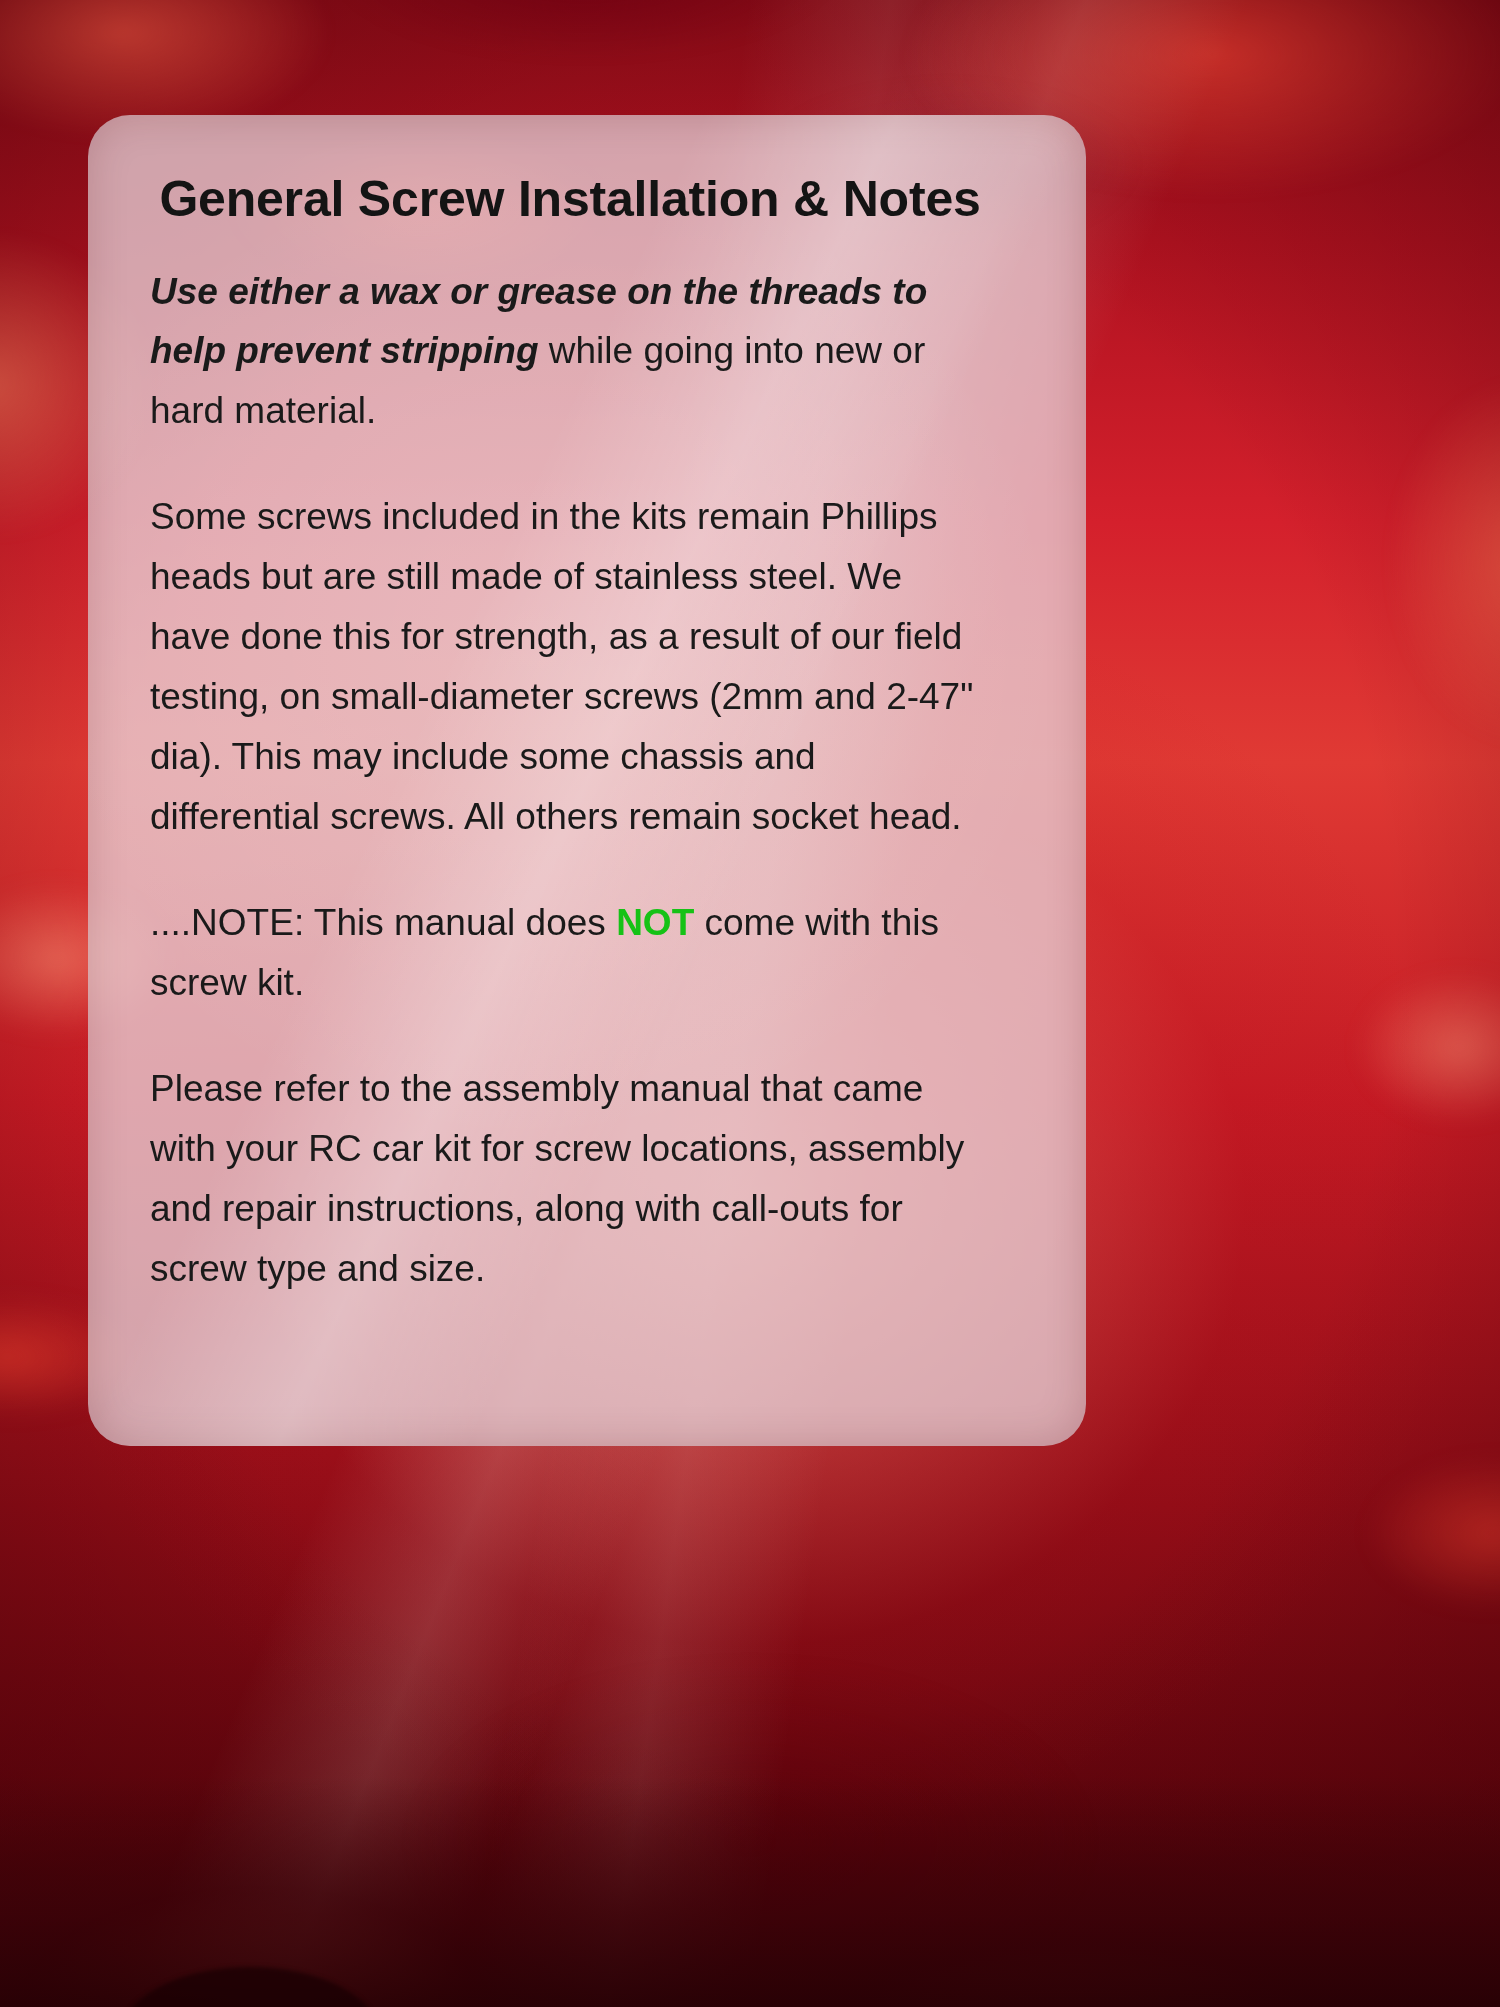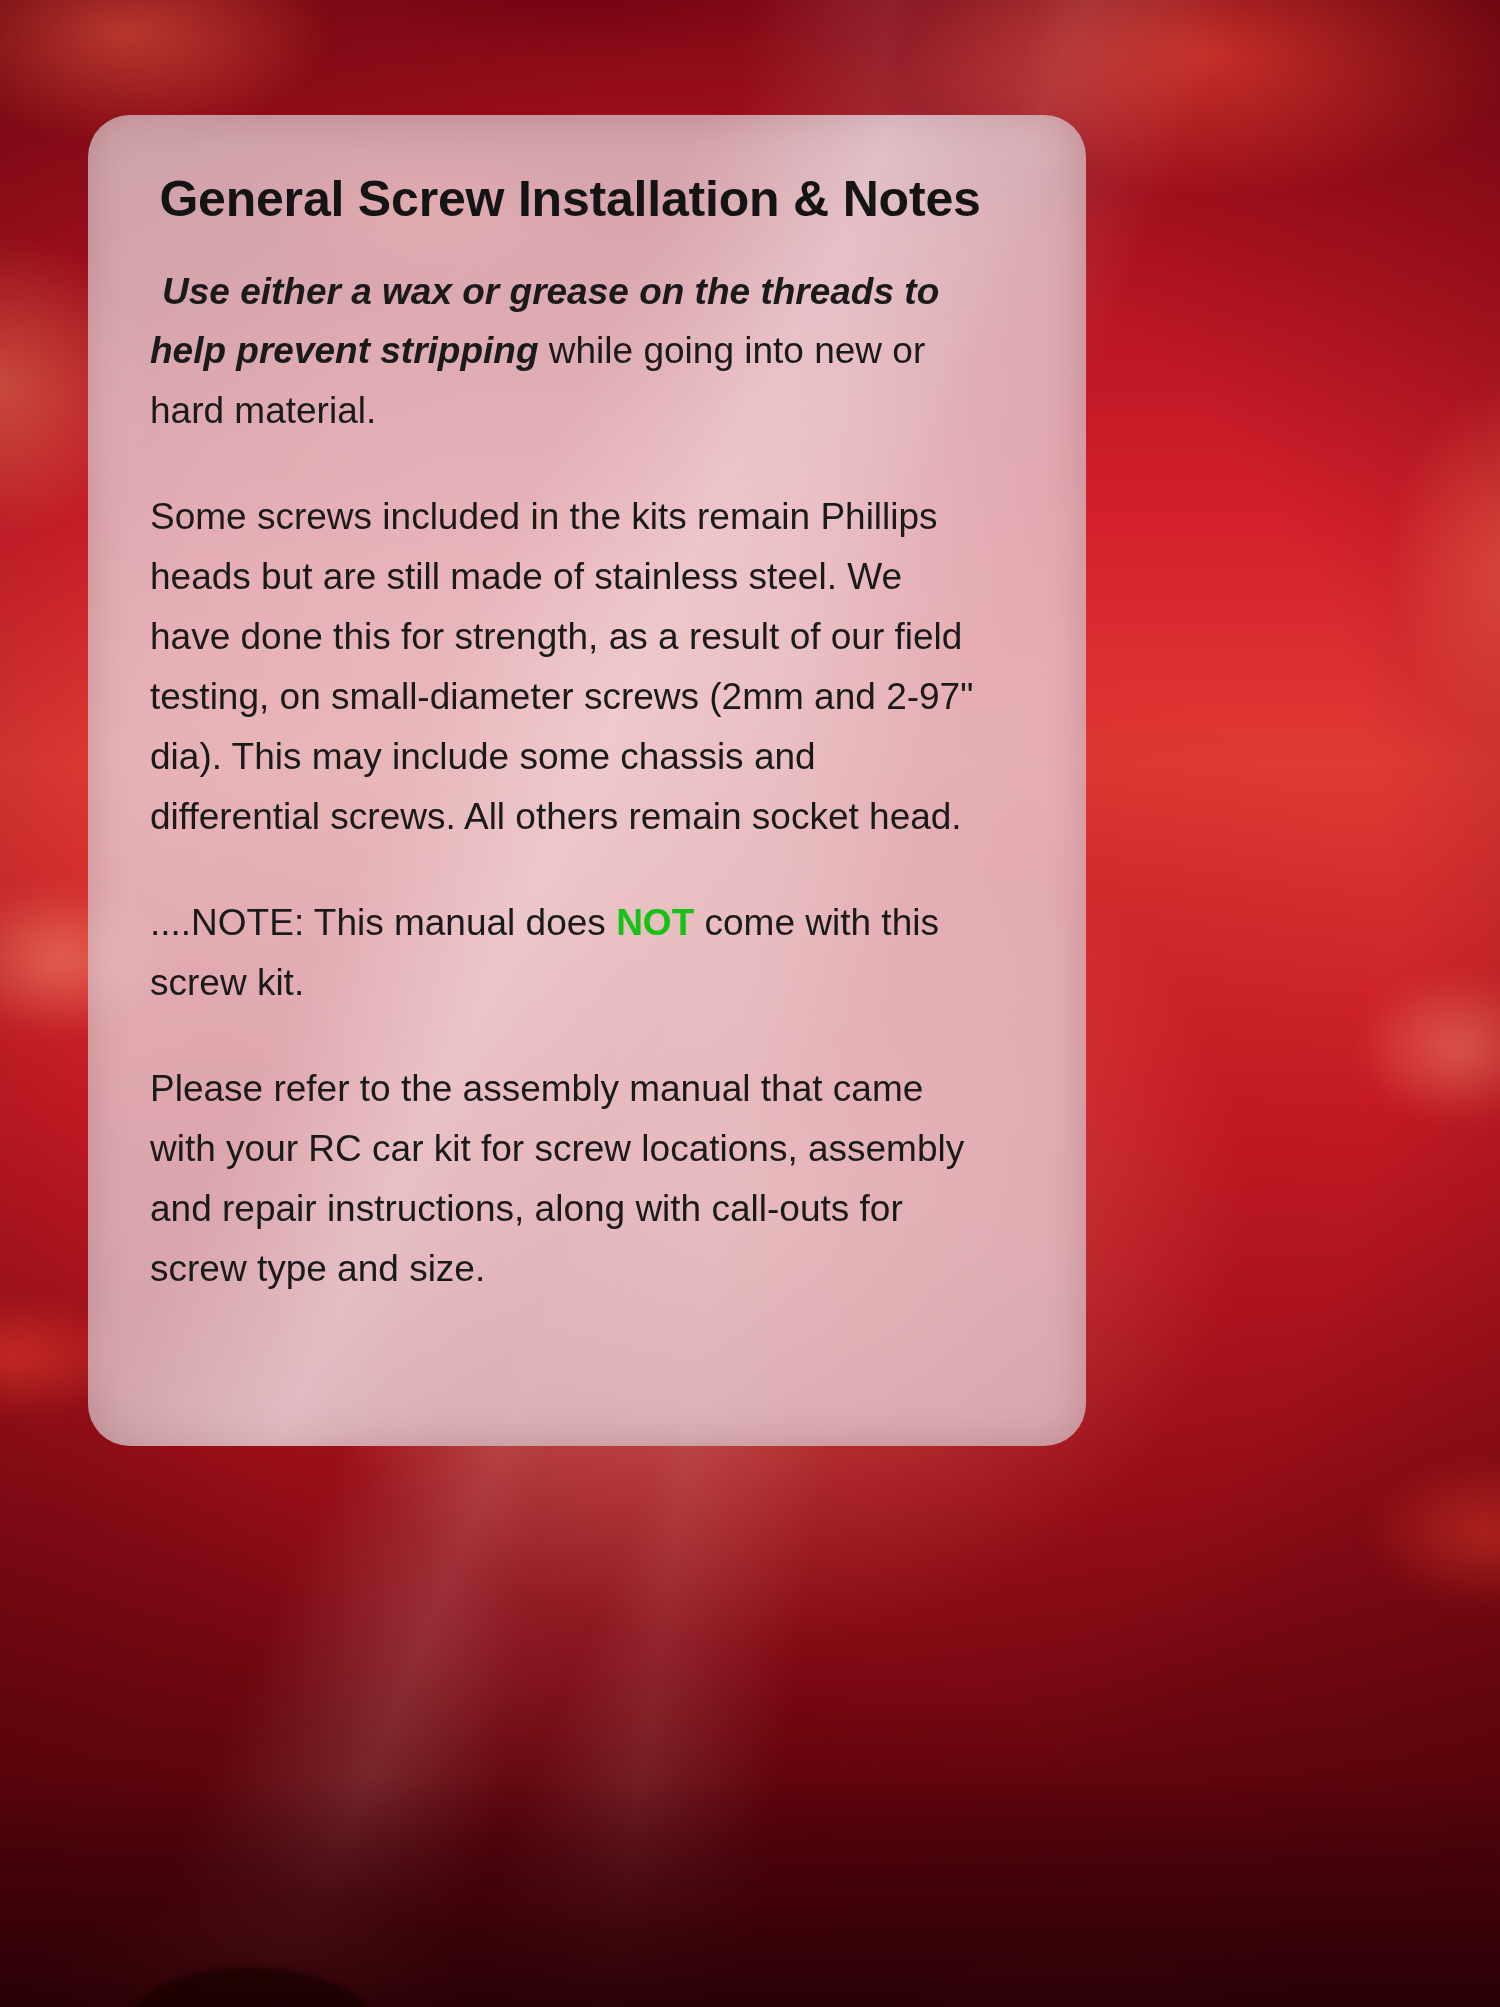--- a/index.html
+++ b/index.html
@@ -128,21 +128,20 @@
     line-height: 1.62;
     color: #1a1a1a;
     font-weight: 400;
   }
   p.para:last-child {
     margin-bottom: 0;
   }
   .bi {
     font-weight: bold;
     font-style: italic;
-    margin-left: 12px;
   }
   .not {
     color: #16c216;
     font-weight: bold;
   }
 </style>
 </head>
 <body>
 
 <div id="page">
@@ -158,21 +157,21 @@
   <div class="card">
     <div class="card-sheen"></div>
     <div class="card-inner">
 
       <h1 class="title">General Screw Installation &amp; Notes</h1>
 
       <p class="para">
         <span class="bi">Use either a wax or grease on the threads to help prevent stripping</span><span> while going into new or hard material.</span>
       </p>
 
-      <p class="para">Some screws included in the kits remain Phillips heads but are still made of stainless steel. We have done this for strength, as a result of our field testing, on small-diameter screws (2mm and 2-97" dia). This may include some chassis and differential screws. All others remain socket head.</p>
+      <p class="para">Some screws included in the kits remain Phillips heads but are still made of stainless steel. We have done this for strength, as a result of our field testing, on small-diameter screws (2mm and 2-47" dia). This may include some chassis and differential screws. All others remain socket head.</p>
 
       <p class="para">
         <span>....NOTE: This manual does </span><span class="not">NOT</span><span> come with this screw kit.</span>
       </p>
 
       <p class="para">Please refer to the assembly manual that came with your RC car kit for screw locations, assembly and repair instructions, along with call-outs for screw type and size.</p>
 
     </div>
   </div>
 

